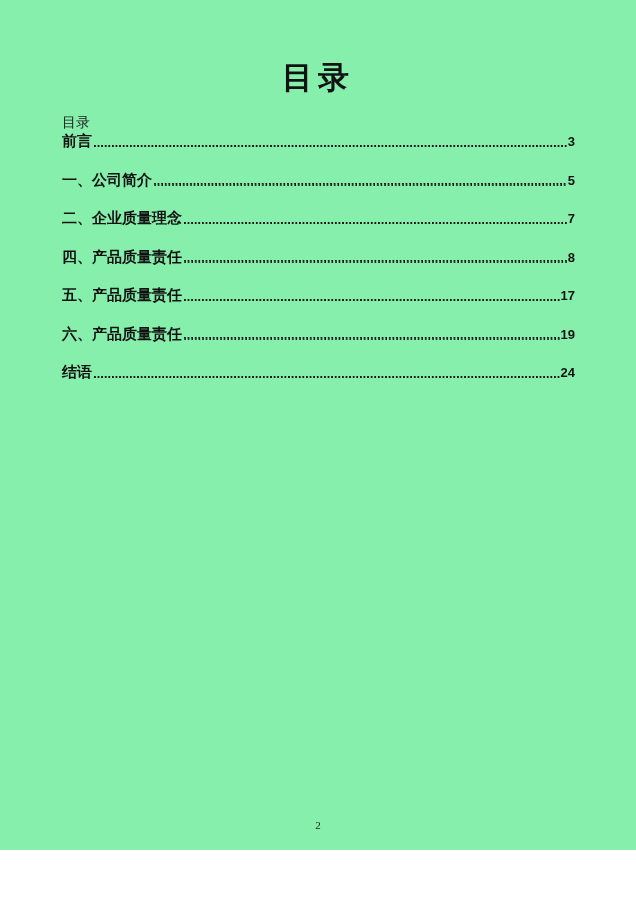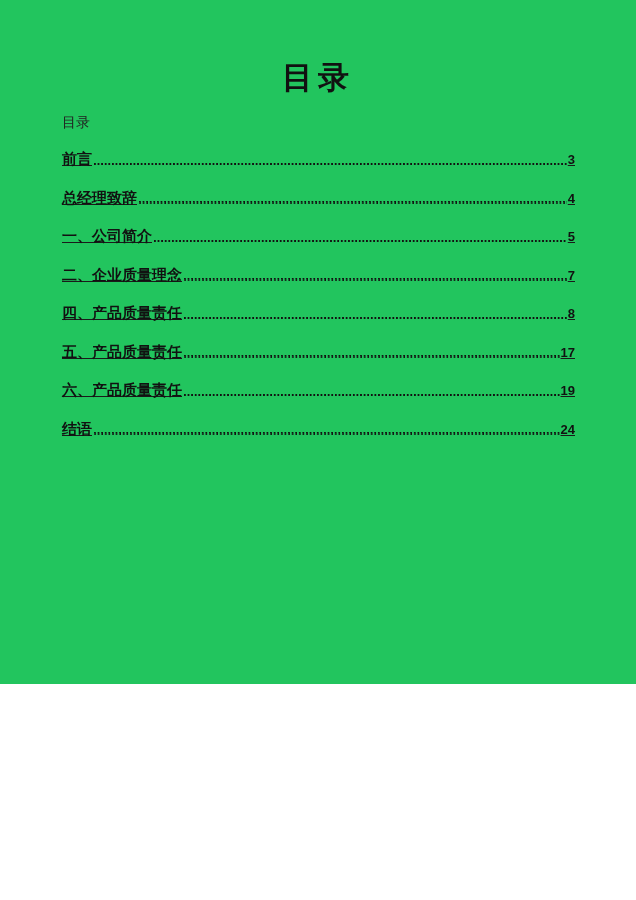--- a/index.html
+++ b/index.html
@@ -3,22 +3,22 @@
 <meta charset="utf-8">
 <style>
   html, body {
     margin: 0;
     padding: 0;
     background: #ffffff;
   }
   .page {
     position: relative;
     width: 636px;
-    height: 684px;
-    background: #22c55e;
+    height: 850px;
+    background: #86efac;
     overflow: hidden;
     font-family: "Liberation Serif", "DejaVu Serif", serif;
     color: #1a1a1a;
   }
   .doc-title {
     position: absolute;
     top: 57px;
     left: 0;
     width: 100%;
     text-align: center;
@@ -31,24 +31,23 @@
   .toc-label {
     position: absolute;
     top: 114px;
     left: 62px;
     font-size: 14px;
     font-weight: 400;
     color: #222222;
   }
   .toc {
     position: absolute;
-    top: 150px;
+    top: 132px;
     left: 62px;
     right: 61px;
-    text-decoration: underline;
   }
   .toc-row {
     display: flex;
     align-items: flex-end;
     height: 17px;
     margin-bottom: 21.5px;
     cursor: pointer;
   }
   .toc-entry-label {
     font-family: "Liberation Sans", "DejaVu Sans", sans-serif;
@@ -97,25 +96,20 @@
   <div class="toc-label">目录</div>
 
   <div class="toc">
 
     <div class="toc-row">
       <span class="toc-entry-label">前言</span>
       <span class="leader"></span>
       <span class="toc-entry-page">3</span>
     </div>
 
-    <div class="toc-row">
-      <span class="toc-entry-label">总经理致辞</span>
-      <span class="leader"></span>
-      <span class="toc-entry-page">4</span>
-    </div>
 
     <div class="toc-row">
       <span class="toc-entry-label">一、公司简介</span>
       <span class="leader"></span>
       <span class="toc-entry-page">5</span>
     </div>
 
     <div class="toc-row">
       <span class="toc-entry-label">二、企业质量理念</span>
       <span class="leader"></span>

